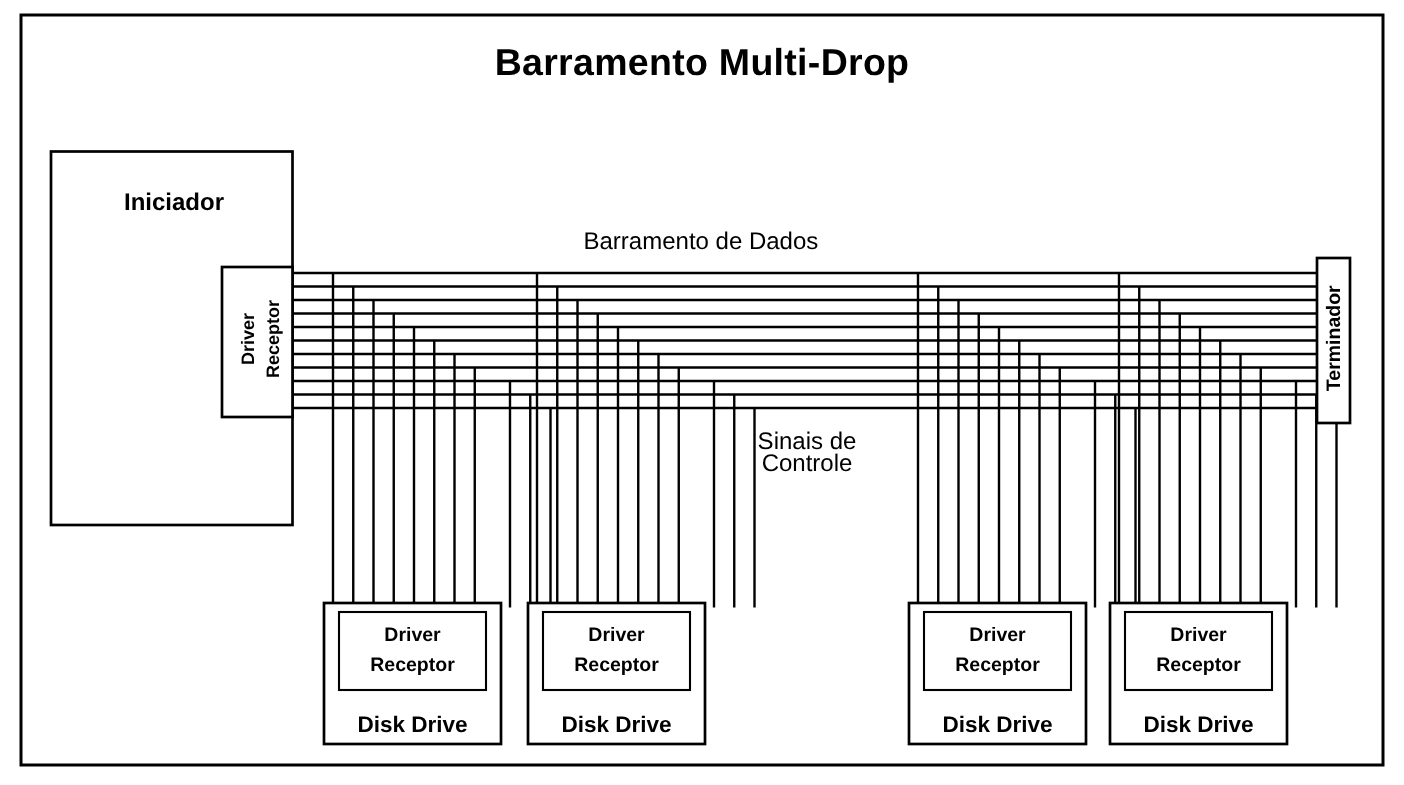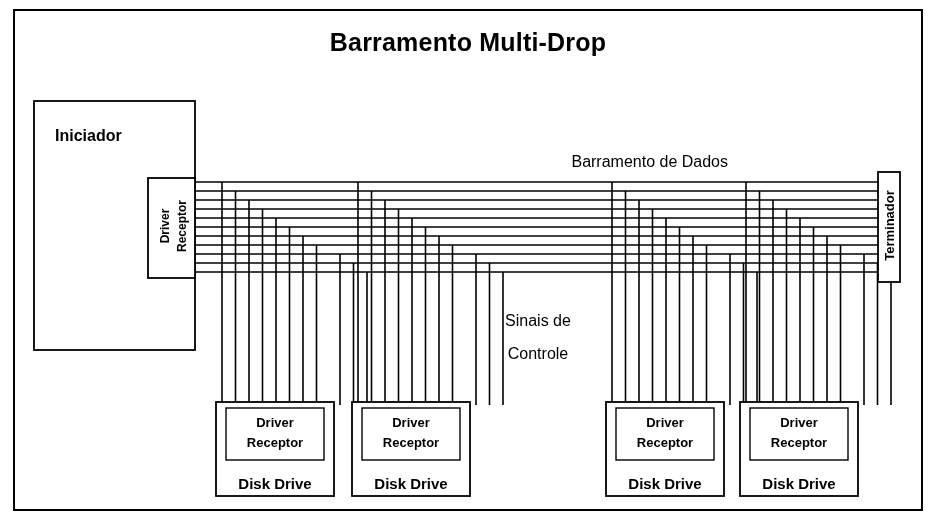--- a/index.html
+++ b/index.html
@@ -41,21 +41,20 @@
   }
   .box-title {
     font-size: 16px;
     font-weight: bold;
   }
   .bus-label {
     font-size: 16px;
   }
   .ctrl-label {
     font-size: 16px;
-    margin-top: 26px;
   }
   .vert-text {
     position: absolute;
     color: #000000;
     font-size: 12px;
     font-weight: bold;
     white-space: nowrap;
     transform-origin: 50% 50%;
   }
   .drive-sub {
@@ -150,28 +149,28 @@
         <rect x="362" y="408" width="98" height="52" fill="none" stroke="#000000" stroke-width="1.4"></rect>
         <rect x="606" y="402" width="118" height="94" fill="#ffffff" stroke="#000000" stroke-width="1.8"></rect>
         <rect x="616" y="408" width="98" height="52" fill="none" stroke="#000000" stroke-width="1.4"></rect>
         <rect x="740" y="402" width="118" height="94" fill="#ffffff" stroke="#000000" stroke-width="1.8"></rect>
         <rect x="750" y="408" width="98" height="52" fill="none" stroke="#000000" stroke-width="1.4"></rect>
       </g>
   </svg>
 
   <div class="lbl title-text" id="t-title" style="left: 168px; width: 600px; top: 27px; text-align: center;">Barramento Multi-Drop</div>
 
-  <div class="lbl box-title" id="t-init1" style="left: 16px; width: 200px; top: 126px; text-align: left; margin-left: 39px;">Iniciador</div>
+  <div class="lbl box-title" id="t-init1" style="left: 16px; width: 200px; top: 126px; text-align: center;">Iniciador</div>
 
   <div class="vert-text" id="t-xcvr1" style="width: 110px; text-align: center; left: 110px; top: 219px; transform: rotate(-90deg);">Driver</div>
   <div class="vert-text" id="t-xcvr2" style="width: 110px; text-align: center; left: 127px; top: 219px; transform: rotate(-90deg);">Receptor</div>
 
-  <div class="lbl bus-label" id="t-bus" style="left: 368px; width: 360px; top: 152px; text-align: right;">Barramento de Dados</div>
+  <div class="lbl bus-label" id="t-bus" style="left: 389px; width: 360px; top: 152px; text-align: left;">Barramento de Dados</div>
   <div class="lbl ctrl-label" id="t-ctrl1" style="left: 408px; width: 260px; top: 285px; text-align: center;">Sinais de</div>
-  <div class="lbl ctrl-label" id="t-ctrl2" style="left: 408px; width: 260px; top: 318px; text-align: center;">Controle</div>
+  <div class="lbl ctrl-label" id="t-ctrl2" style="left: 408px; width: 260px; top: 300px; text-align: center;">Controle</div>
 
   <div class="vert-text" id="t-term" style="width: 130px; text-align: center; left: 824px; top: 218px; transform: rotate(-90deg); font-size: 13px;">Terminador</div>
 
   <div id="device-text-layer">
       <div class="lbl drive-sub" style="left: 195px; width: 160px; top: 415px; text-align: center; padding-left: 0px;">Driver</div>
       <div class="lbl drive-sub" style="left: 195px; width: 160px; text-align: center; top: 435px;">Receptor</div>
       <div class="lbl drive-name" style="left: 195px; width: 160px; text-align: center; top: 475px;">Disk Drive</div>
       <div class="lbl drive-sub" style="left: 331px; width: 160px; top: 415px; text-align: center; padding-left: 0px;">Driver</div>
       <div class="lbl drive-sub" style="left: 331px; width: 160px; text-align: center; top: 435px;">Receptor</div>
       <div class="lbl drive-name" style="left: 331px; width: 160px; text-align: center; top: 475px;">Disk Drive</div>

